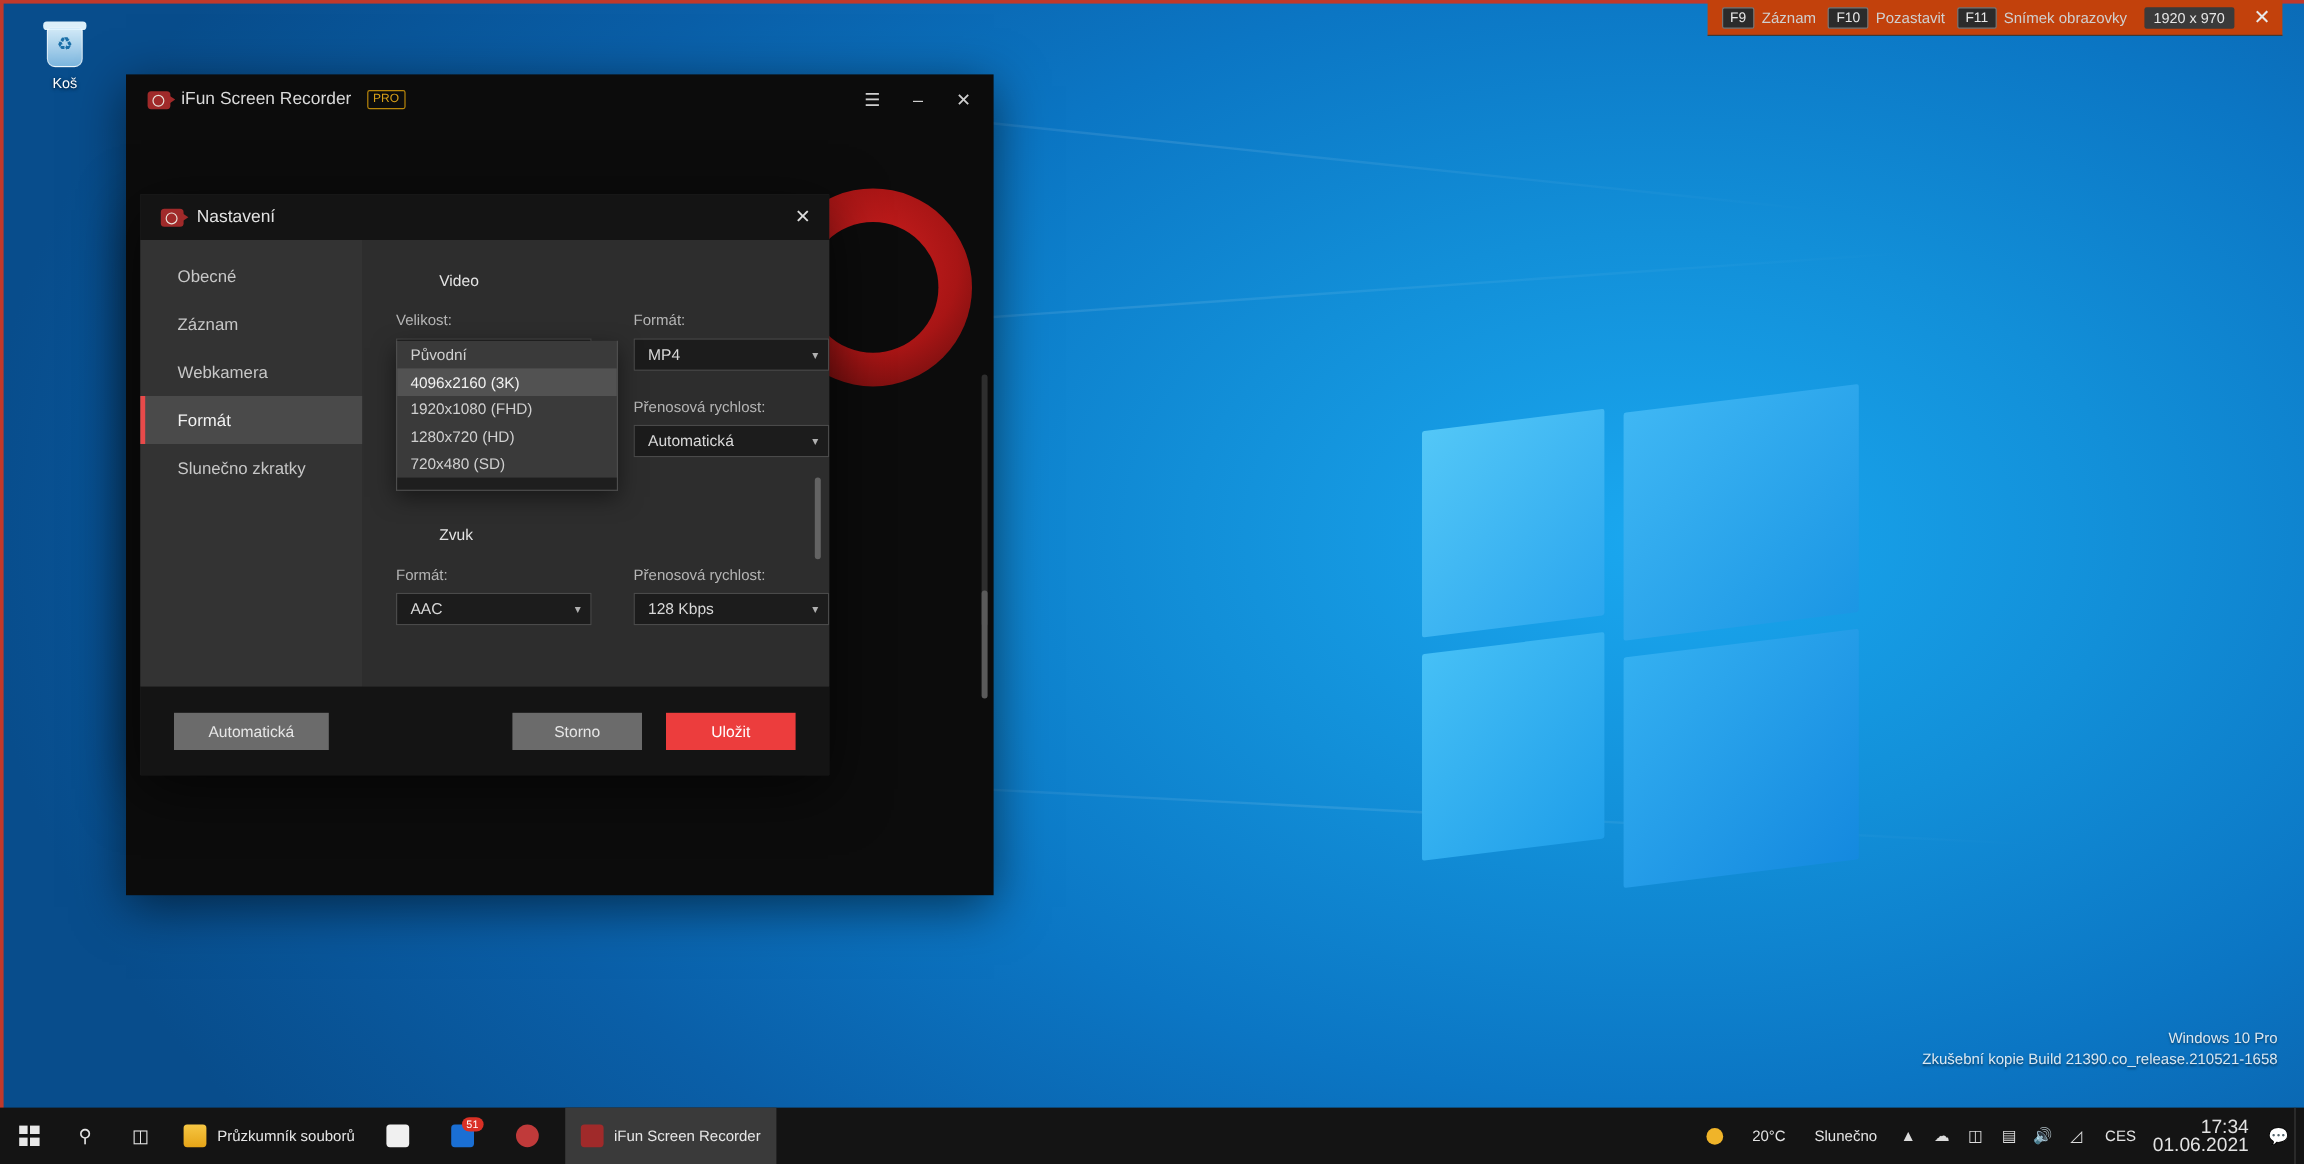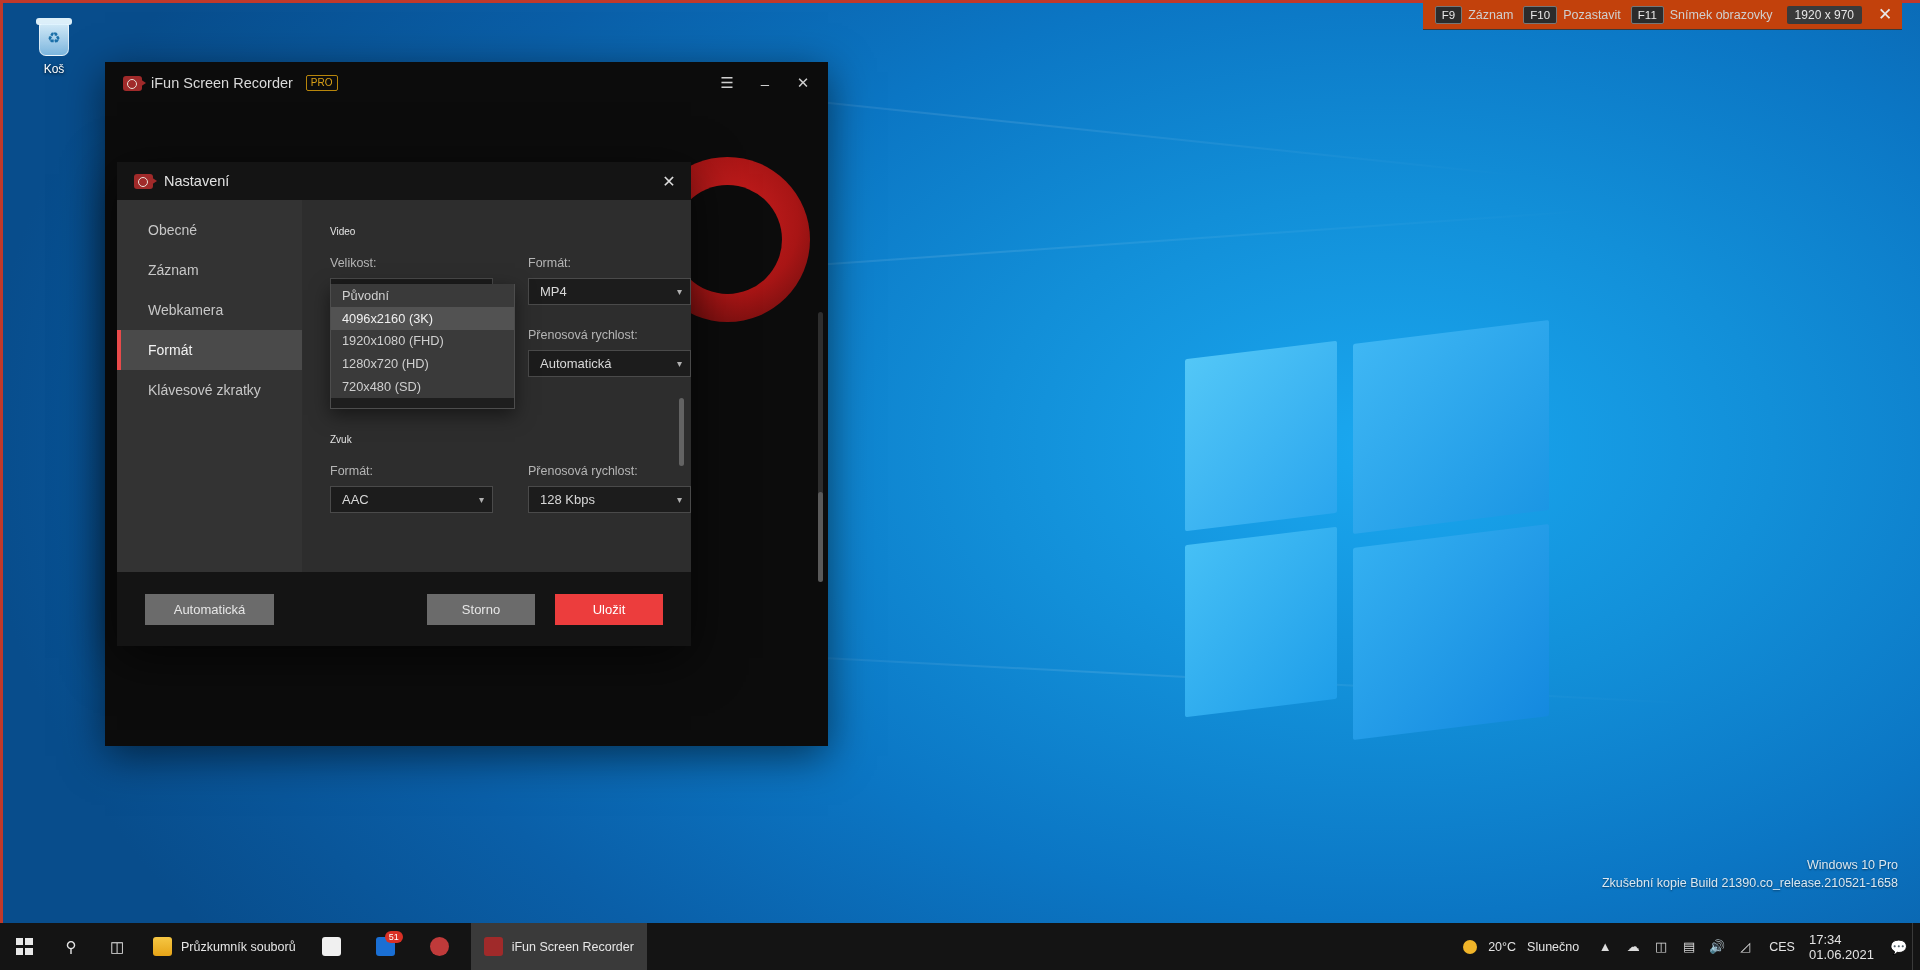--- a/index.html
+++ b/index.html
@@ -164,21 +164,21 @@
     padding-left: 31px; color: #c7c7c7; font-size: 14px; position: relative;
   }
   .nav-item.active { background: #4a4a4a; color: #f2f2f2; }
   .nav-item.active::before {
     content: ""; position: absolute; left: 0; top: 0; width: 3.5px; height: 40px; background: #e84a4a;
   }
 
   #settings-content {
     flex: 1; background: #2d2d2d; padding: 26px 0 0 28px; position: relative; overflow: hidden;
   }
-  .section-title { color: #e4e4e4; font-size: 10px; margin-bottom: 19px; }
+  .section-title { color: #e4e4e4; font-size: 13px; margin-bottom: 19px; margin-left: 36px; }
   .field-row { display: flex; gap: 35px; }
   .field { width: 185px; }
   .field-label { color: #b5b5b5; font-size: 12.5px; margin-bottom: 8px; }
   .combo {
     height: 27px; background: #1c1c1c; border: 1px solid #4a4a4a;
     display: flex; align-items: center; padding: 0 8px 0 11px;
     color: #d8d8d8; font-size: 13px; position: relative;
   }
   .combo .val { flex: 1; }
   .combo .chev { color: #b0b0b0; font-size: 10px; }
@@ -247,25 +247,25 @@
   }
   .tb-app.active { background: #3a3a3a; }
   .tb-app .ico { width: 19px; height: 19px; flex: none; position: relative; border-radius: 3px; }
   .tb-app .txt { overflow: hidden; white-space: nowrap; text-overflow: ellipsis; }
   .badge-count {
     position: absolute; left: 22px; top: 8px; background: #d93025; color: #fff;
     font-size: 9px; border-radius: 8px; padding: 0 4px; line-height: 12px;
   }
 
   #tray { margin-left: auto; display: flex; align-items: center; height: 47px; color: #e3e3e3; }
-  #weather { display: flex; align-items: center; gap: 11px; padding: 0 12px; font-size: 12.5px; justify-content: center; }
+  #weather { display: flex; align-items: center; gap: 24px; padding: 0 12px; font-size: 12.5px; justify-content: center; }
   #weather .sun { width: 14px; height: 14px; border-radius: 50%; background: #f0b429; display:block; }
   .tray-ico { width: 28px; text-align: center; font-size: 13px; color: #dcdcdc; }
   #tray-lang { padding: 0 10px; font-size: 12.5px; }
-  #tray-clock { padding: 0 12px 0 4px; font-size: 13px; line-height: 15px; text-align: left; }
+  #tray-clock { padding: 0 12px 0 4px; font-size: 16px; line-height: 15px; text-align: right; }
   #tray-notif { width: 26px; text-align: center; font-size: 14px; }
   #show-desktop { width: 8px; height: 47px; border-left: 1px solid #3a3a3a; }
 </style>
 </head>
 <body>
 
 <div id="desktop">
   <div class="streak" style="left:430px; top:60px; width:1100px; transform: rotate(6deg);"></div>
   <div class="streak" style="left:300px; top:300px; width:1300px; transform: rotate(-4deg);"></div>
   <div class="streak" style="left:500px; top:640px; width:1200px; transform: rotate(3deg);"></div>
@@ -342,21 +342,21 @@
       <div class="nav-item">
         <span>Záznam</span>
       </div>
       <div class="nav-item">
         <span>Webkamera</span>
       </div>
       <div class="nav-item active">
         <span>Formát</span>
       </div>
       <div class="nav-item">
-        <span>Klávesové zkratky</span>
+        <span>Slunečno zkratky</span>
       </div>
     </div>
 
     <div id="settings-content">
 
       <div class="section-title">Video</div>
 
       <div class="field-row">
         <div class="field">
           <div class="field-label">Velikost:</div>

